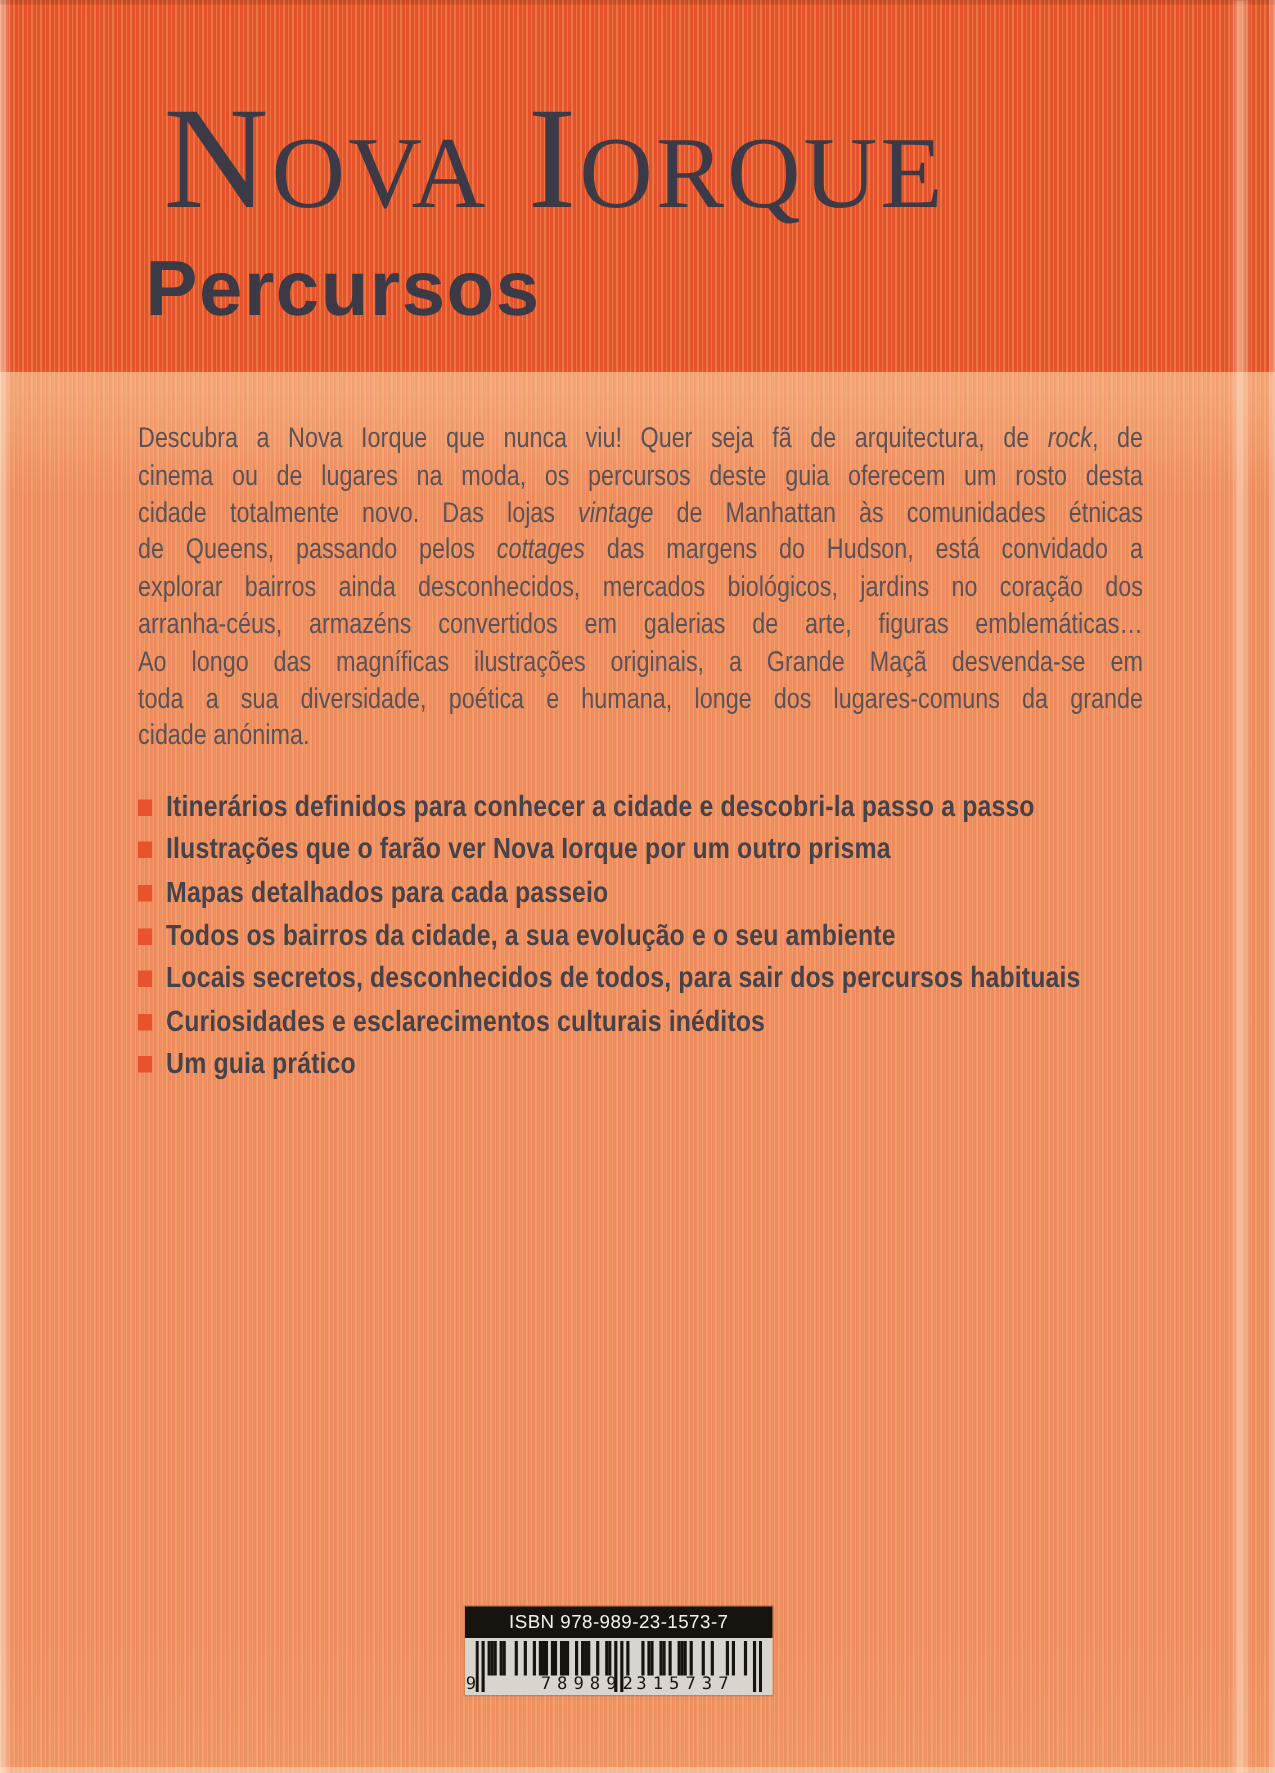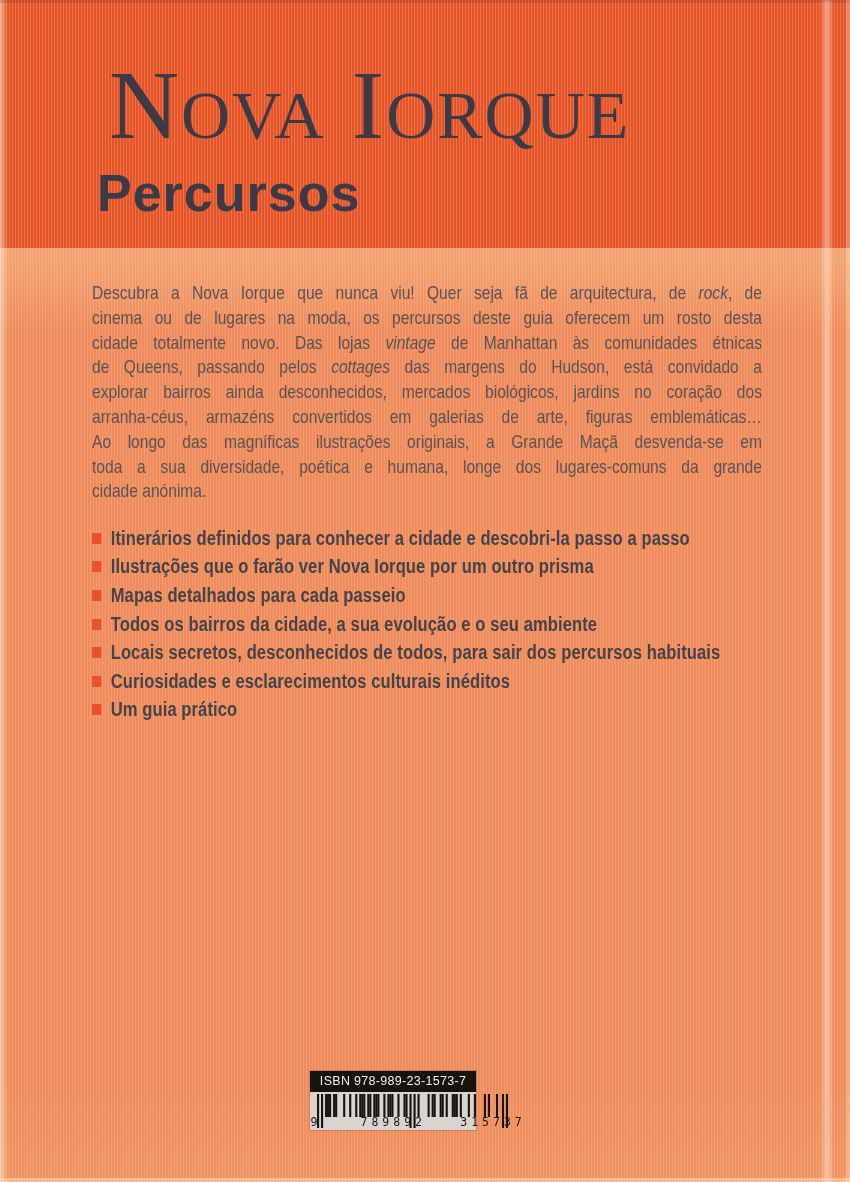--- a/index.html
+++ b/index.html
@@ -23,31 +23,31 @@
         transform:scaleX(.82);transform-origin:0 0;}
   .pline{height:24.8px;line-height:24.8px;font-size:19px;color:var(--ink_body,#5a5257);
         text-align:justify;text-align-last:justify;overflow:hidden;}
   .pline.last{text-align-last:left;}
   .pline i{font-style:italic;}
   .bullets{position:absolute;left:92px;top:524px;width:780px;margin:0;padding:0;list-style:none;
         transform:scaleX(.85);transform-origin:0 0;}
   .bullet{display:flex;align-items:center;height:28.6px;white-space:nowrap;}
   .sq{flex:0 0 auto;width:11px;height:11px;margin-right:11px;background:var(--bullet,#e8522c);}
   .btext{font-size:19.5px;font-weight:bold;color:var(--ink_bullets,#46424a);letter-spacing:.1px;}
-  .barcode{position:absolute;left:310px;top:1071px;width:166px;height:59px;
+  .barcode{position:absolute;left:310px;top:1071px;width:205px;height:59px;
         box-shadow:0 0 0 1px rgba(0,0,0,.15);}
   .isbn-band{height:21px;background:#17130f;color:#f2efe9;font-size:12.5px;line-height:21px;
         text-align:center;letter-spacing:.3px;}
   .bc-body{position:relative;height:38px;background:#d9d5ce;}
   .bc-body svg{position:absolute;left:7px;top:0;width:191px;height:38px;display:block;}
   .bc-digits{position:absolute;left:0;right:0;bottom:1px;height:13px;font-size:11.5px;line-height:13px;
         font-family:"DejaVu Sans Mono",monospace;color:#1a1613;}
   .d9{position:absolute;left:-1px;width:10px;text-align:center;}
   .dg1{position:absolute;left:32px;width:84px;text-align:right;letter-spacing:4px;}
-  .dg2{position:absolute;left:105px;width:84px;text-align:center;letter-spacing:4px;padding-left:36px;}
+  .dg2{position:absolute;left:105px;width:84px;text-align:center;letter-spacing:4px;}
   .edge{position:absolute;pointer-events:none;}
   .edge-left{left:0;top:0;bottom:0;width:8px;
         background:linear-gradient(90deg, rgba(255,246,234,.55), rgba(255,246,234,0));}
   .edge-top{left:0;right:0;top:0;height:3px;background:rgba(60,20,5,.14);}
   .edge-bottom{left:0;right:0;bottom:0;height:4px;background:rgba(255,238,220,.38);}
   .edge-gloss{right:16px;top:0;bottom:0;width:14px;filter:blur(1px);
         background:linear-gradient(90deg, rgba(255,244,226,0), rgba(255,244,226,.5) 50%, rgba(255,244,226,0));}
   .edge-right{right:0;top:0;bottom:0;width:4px;background:rgba(255,240,225,.30);}
 </style>
 </head>

